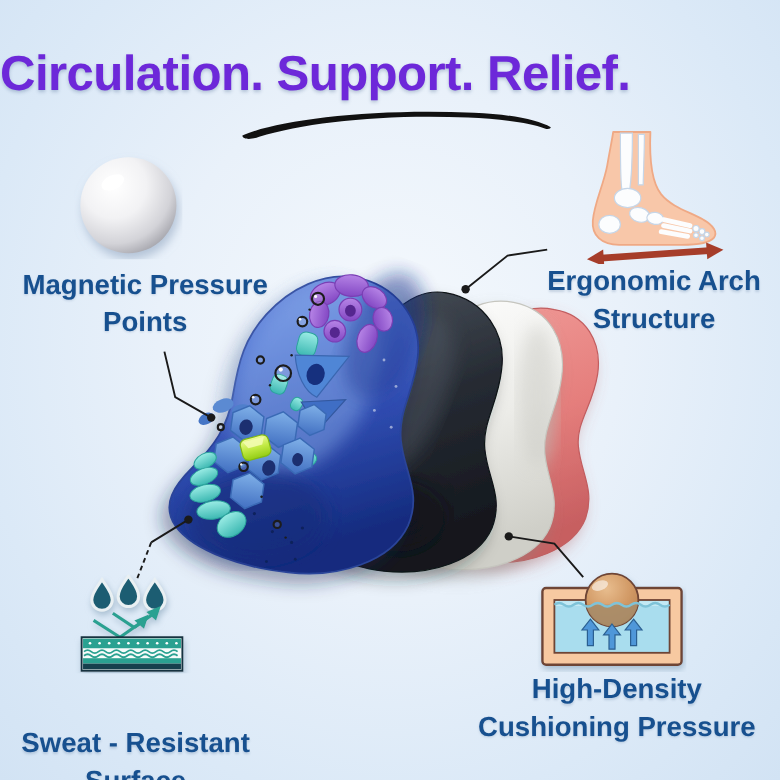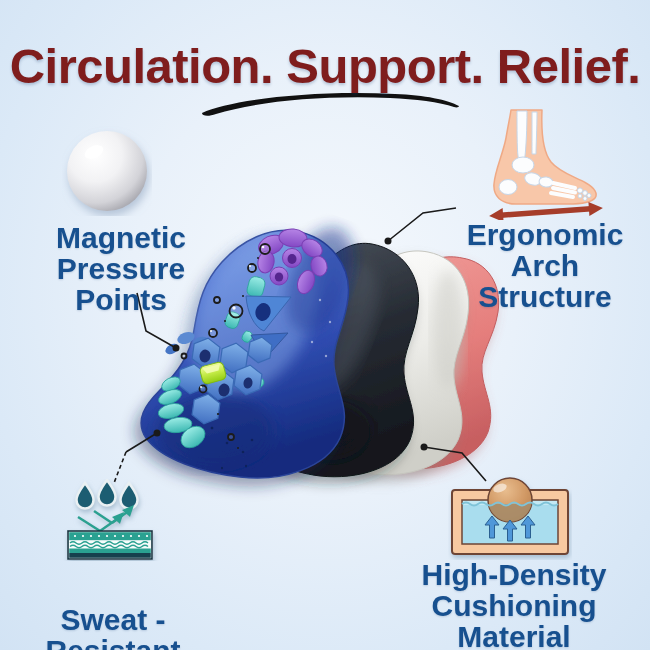--- a/index.html
+++ b/index.html
@@ -3,27 +3,27 @@
 <meta charset="utf-8">
 <style>
   html,body{margin:0;padding:0;}
   body{
     width:650px;height:650px;overflow:hidden;position:relative;
     font-family:"Liberation Sans","DejaVu Sans",sans-serif;
     background:radial-gradient(ellipse at 50% 44%, #f5f9fd 0%, #e9f1fa 42%, #dbe9f7 75%, #d2e3f4 100%);
   }
   .abs{position:absolute;}
   #page-title{
-    left:0;top:38px;width:650px;text-align:center;
-    font-size:49px;font-weight:800;letter-spacing:-0.5px;
-    color:#7f1d1d;text-shadow:0 2px 3px rgba(22,60,110,0.25);
+    left:0;top:38px;width:650px;
+    font-size:41px;font-weight:800;letter-spacing:-0.5px;
+    color:#6d28d9;text-shadow:0 2px 3px rgba(22,60,110,0.25);
     z-index:3;
   }
   .feature-label{
-    text-align:center;font-weight:700;font-size:30px;line-height:31px;
+    text-align:center;font-weight:700;font-size:23px;line-height:31px;
     color:#17508F;white-space:pre-line;z-index:3;
     text-shadow:0 1px 2px rgba(22,60,110,0.18);
   }
   #label-magnetic{left:8px;top:222px;width:226px;}
   #label-ergonomic{left:430px;top:219px;width:230px;}
   #label-sweat{left:2px;top:564px;width:222px;margin-top:40px;}
   #label-cushion{left:385px;top:559px;width:258px;}
   .icon-box{z-index:2;}
   #icon-ball{left:62px;top:126px;width:90px;height:90px;}
   #icon-foot{left:486px;top:108px;width:120px;height:112px;}
@@ -403,13 +403,13 @@
   </g>
 </svg>
 
 <div id="label-magnetic" class="abs feature-label">Magnetic Pressure
 Points</div>
 <div id="label-ergonomic" class="abs feature-label">Ergonomic Arch
 Structure</div>
 <div id="label-sweat" class="abs feature-label">Sweat - Resistant
 Surface</div>
 <div id="label-cushion" class="abs feature-label">High-Density
-Cushioning Material</div>
+Cushioning Pressure</div>
 
 </body></html>

